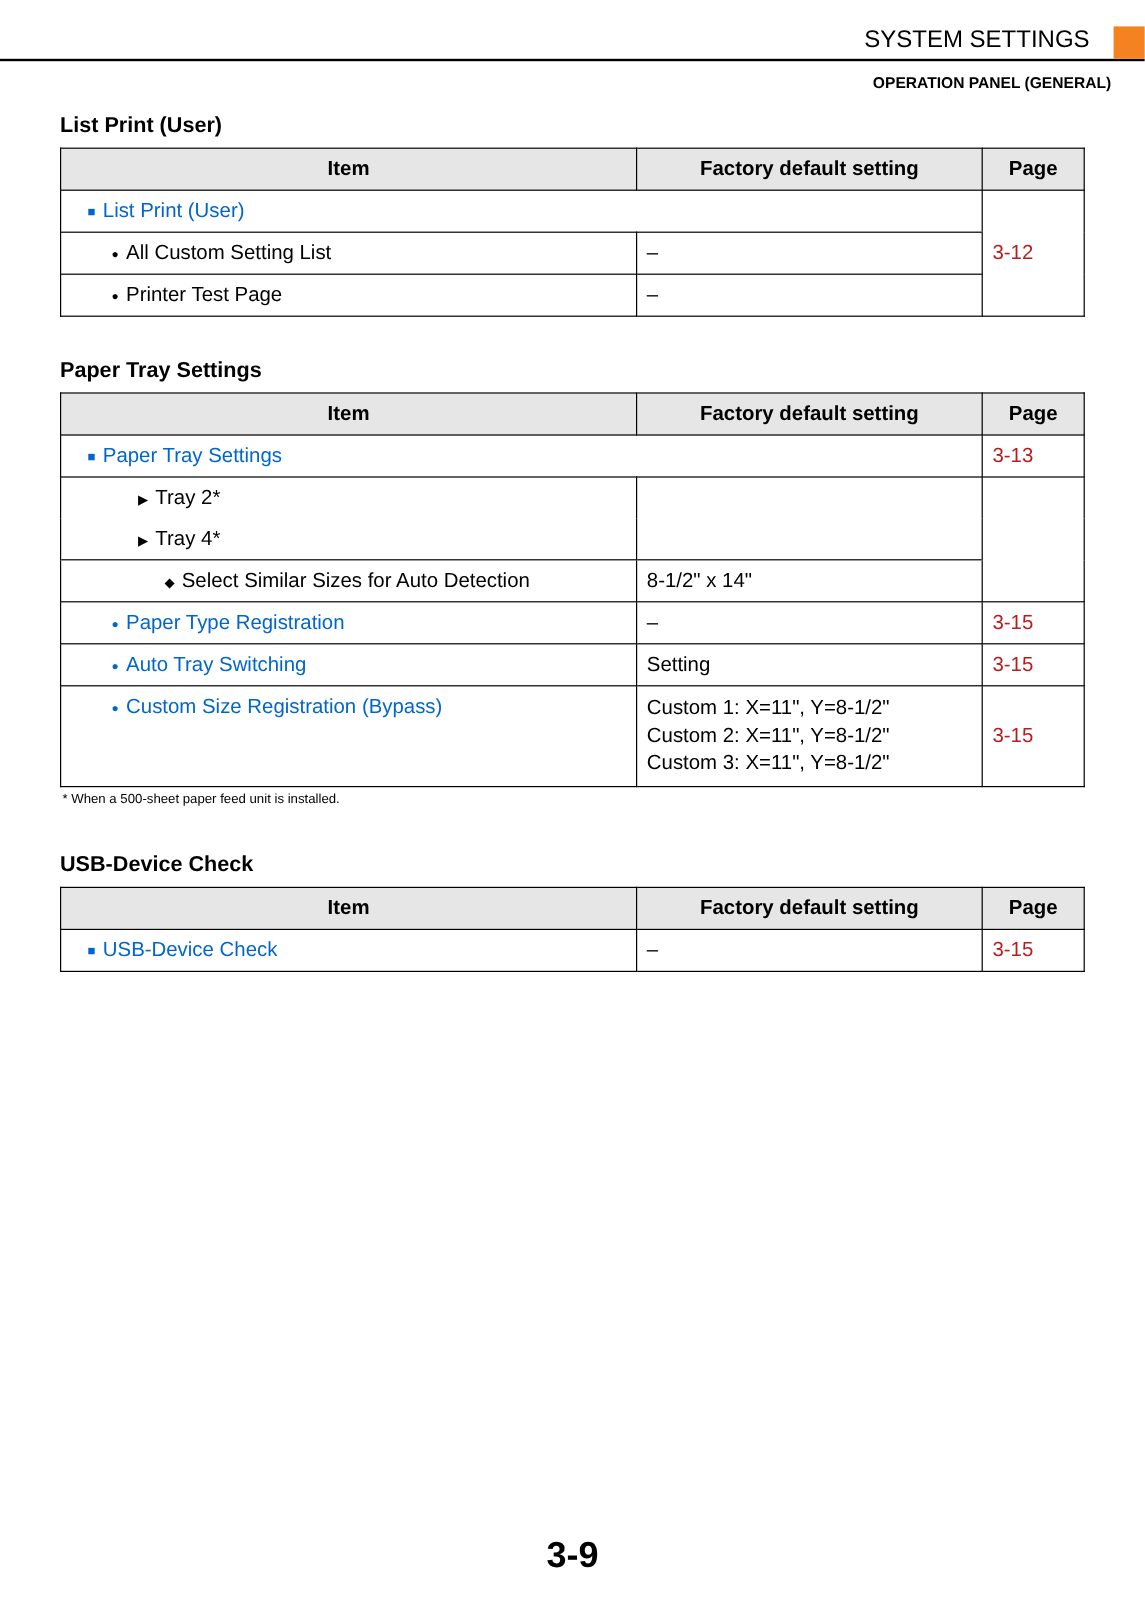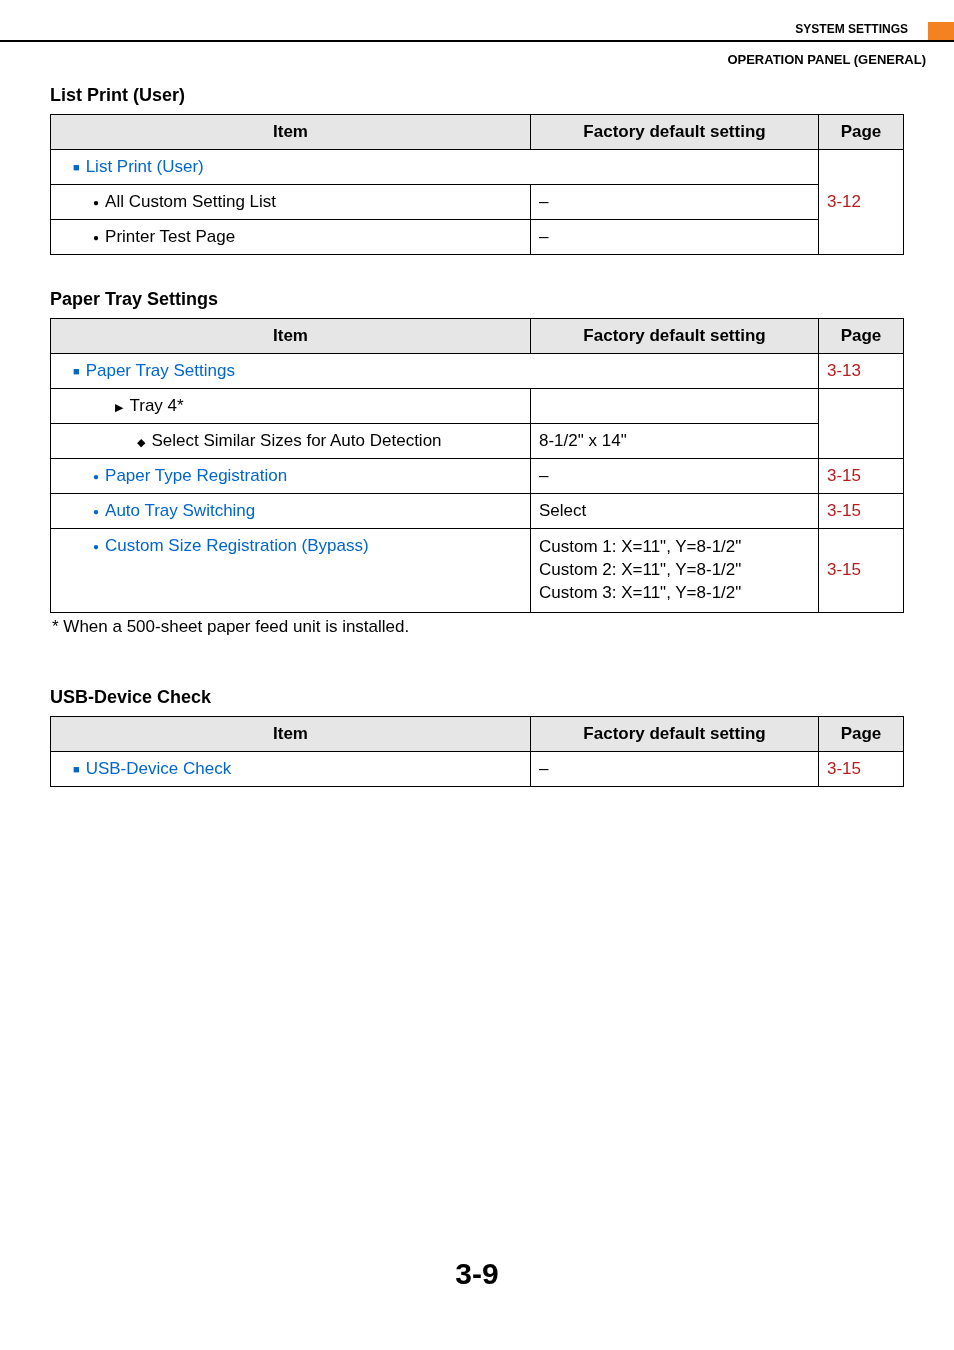--- a/index.html
+++ b/index.html
@@ -12,22 +12,22 @@
     width: 954px;
   }
   .header-area { padding: 22px 0 0 0; }
   .accent-bar {
     display: flex;
     border-bottom: 2px solid #000;
     margin: 0 0 0 0;
   }
   .accent-bar .spacer { flex: 1; }
   .accent-bar .title {
-    font-weight: bold;
-    font-size: 12px;
+    font-weight: normal;
+    font-size: 20px;
     padding: 0 10px 4px 0;
   }
   .accent-bar .orange {
     width: 26px;
     background: #f58220;
     margin-left: 10px;
   }
   .subheading {
     text-align: right;
     font-weight: bold;
@@ -67,21 +67,21 @@
   .no-tb { border-top: none !important; border-bottom: none !important; }
   .no-right { border-right: none !important; }
   .bullet-sq::before { content: "■"; font-size: 11px; margin-right: 6px; vertical-align: 1px; }
   .bullet-dot::before { content: "●"; font-size: 10px; margin-right: 6px; vertical-align: 1px; }
   .bullet-tri::before { content: "▶"; font-size: 11px; margin-right: 6px; vertical-align: 0; }
   .bullet-dia::before { content: "◆"; font-size: 11px; margin-right: 6px; vertical-align: 0; }
   .pad1 { padding-left: 22px !important; }
   .pad2 { padding-left: 42px !important; }
   .pad3 { padding-left: 64px !important; }
   .pad4 { padding-left: 86px !important; }
-  .footnote { font-size: 17px; margin: 4px 0 16px 2px; }
+  .footnote { font-size: 11px; margin: 4px 0 4px 2px; }
   .gap { height: 26px; }
   .page-number {
     text-align: center;
     font-weight: bold;
     font-size: 30px;
     margin-top: 470px;
     padding-bottom: 24px;
   }
   .multiline { line-height: 1.35; }
 </style>
@@ -130,37 +130,42 @@
         <tr>
       <th class="col-item">Item</th>
       <th class="col-default">Factory default setting</th>
       <th class="col-page">Page</th>
     </tr>
     <tr>
       <td colspan="2" class="pad1"><span class="bullet-sq link">Paper Tray Settings</span></td>
       <td class="page-cell">3-13</td>
     </tr>
     <tr>
+      <td class="pad3 no-tb"><span class="bullet-tri">Tray 2*</span></td>
+      <td class="no-tb"></td>
+      <td class="no-tb"></td>
+    </tr>
+    <tr>
       <td class="pad3 no-tb"><span class="bullet-tri">Tray 4*</span></td>
       <td class="no-tb"></td>
       <td class="no-tb"></td>
     </tr>
     <tr>
       <td class="pad4"><span class="bullet-dia">Select Similar Sizes for Auto Detection</span></td>
       <td>8-1/2" x 14"</td>
       <td class="no-top"></td>
     </tr>
     <tr>
       <td class="pad2"><span class="bullet-dot link">Paper Type Registration</span></td>
       <td>–</td>
       <td class="page-cell">3-15</td>
     </tr>
     <tr>
       <td class="pad2"><span class="bullet-dot link">Auto Tray Switching</span></td>
-      <td>Select</td>
+      <td>Setting</td>
       <td class="page-cell">3-15</td>
     </tr>
     <tr>
       <td class="pad2" style="vertical-align:top;"><span class="bullet-dot link">Custom Size Registration (Bypass)</span></td>
       <td class="multiline">
         <span>Custom 1: X=11", Y=8-1/2"</span><br>
         <span>Custom 2: X=11", Y=8-1/2"</span><br>
         <span>Custom 3: X=11", Y=8-1/2"</span>
       </td>
       <td class="page-cell">3-15</td>

